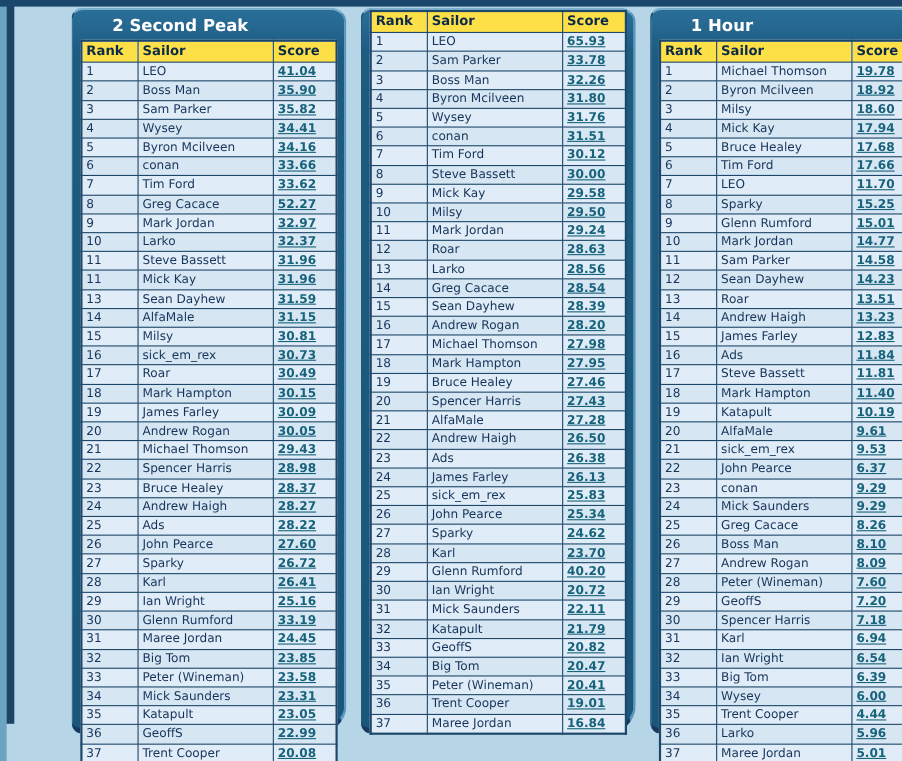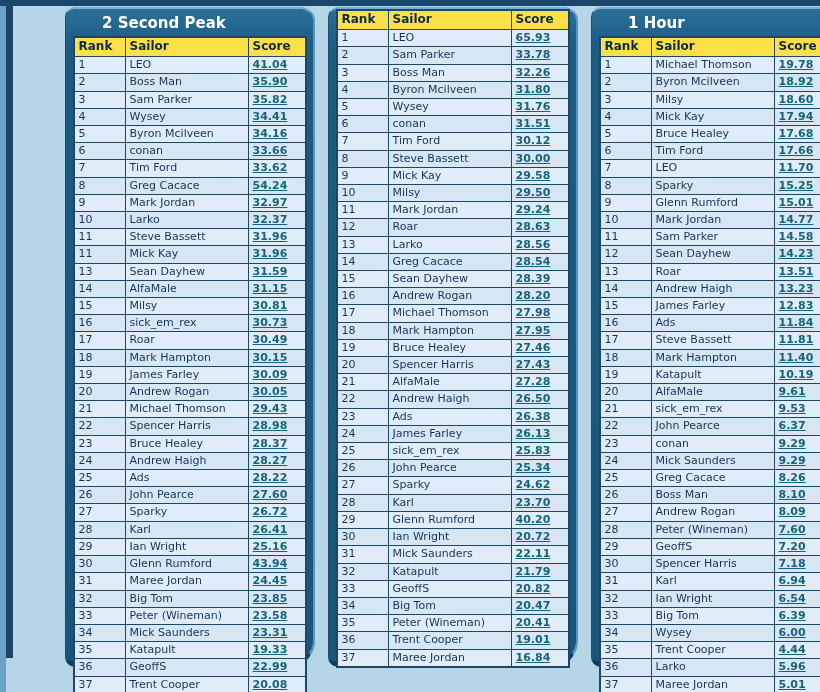--- a/index.html
+++ b/index.html
@@ -150,21 +150,21 @@
             <td><a class="score-link">33.66</a></td>
           </tr>
           <tr>
             <td>7</td>
             <td>Tim Ford</td>
             <td><a class="score-link">33.62</a></td>
           </tr>
           <tr>
             <td>8</td>
             <td>Greg Cacace</td>
-            <td><a class="score-link">54.24</a></td>
+            <td><a class="score-link">52.27</a></td>
           </tr>
           <tr>
             <td>9</td>
             <td>Mark Jordan</td>
             <td><a class="score-link">32.97</a></td>
           </tr>
           <tr>
             <td>10</td>
             <td>Larko</td>
             <td><a class="score-link">32.37</a></td>
@@ -260,21 +260,21 @@
             <td><a class="score-link">26.41</a></td>
           </tr>
           <tr>
             <td>29</td>
             <td>Ian Wright</td>
             <td><a class="score-link">25.16</a></td>
           </tr>
           <tr>
             <td>30</td>
             <td>Glenn Rumford</td>
-            <td><a class="score-link">43.94</a></td>
+            <td><a class="score-link">33.19</a></td>
           </tr>
           <tr>
             <td>31</td>
             <td>Maree Jordan</td>
             <td><a class="score-link">24.45</a></td>
           </tr>
           <tr>
             <td>32</td>
             <td>Big Tom</td>
             <td><a class="score-link">23.85</a></td>
@@ -285,21 +285,21 @@
             <td><a class="score-link">23.58</a></td>
           </tr>
           <tr>
             <td>34</td>
             <td>Mick Saunders</td>
             <td><a class="score-link">23.31</a></td>
           </tr>
           <tr>
             <td>35</td>
             <td>Katapult</td>
-            <td><a class="score-link">19.33</a></td>
+            <td><a class="score-link">23.05</a></td>
           </tr>
           <tr>
             <td>36</td>
             <td>GeoffS</td>
             <td><a class="score-link">22.99</a></td>
           </tr>
           <tr>
             <td>37</td>
             <td>Trent Cooper</td>
             <td><a class="score-link">20.08</a></td>

